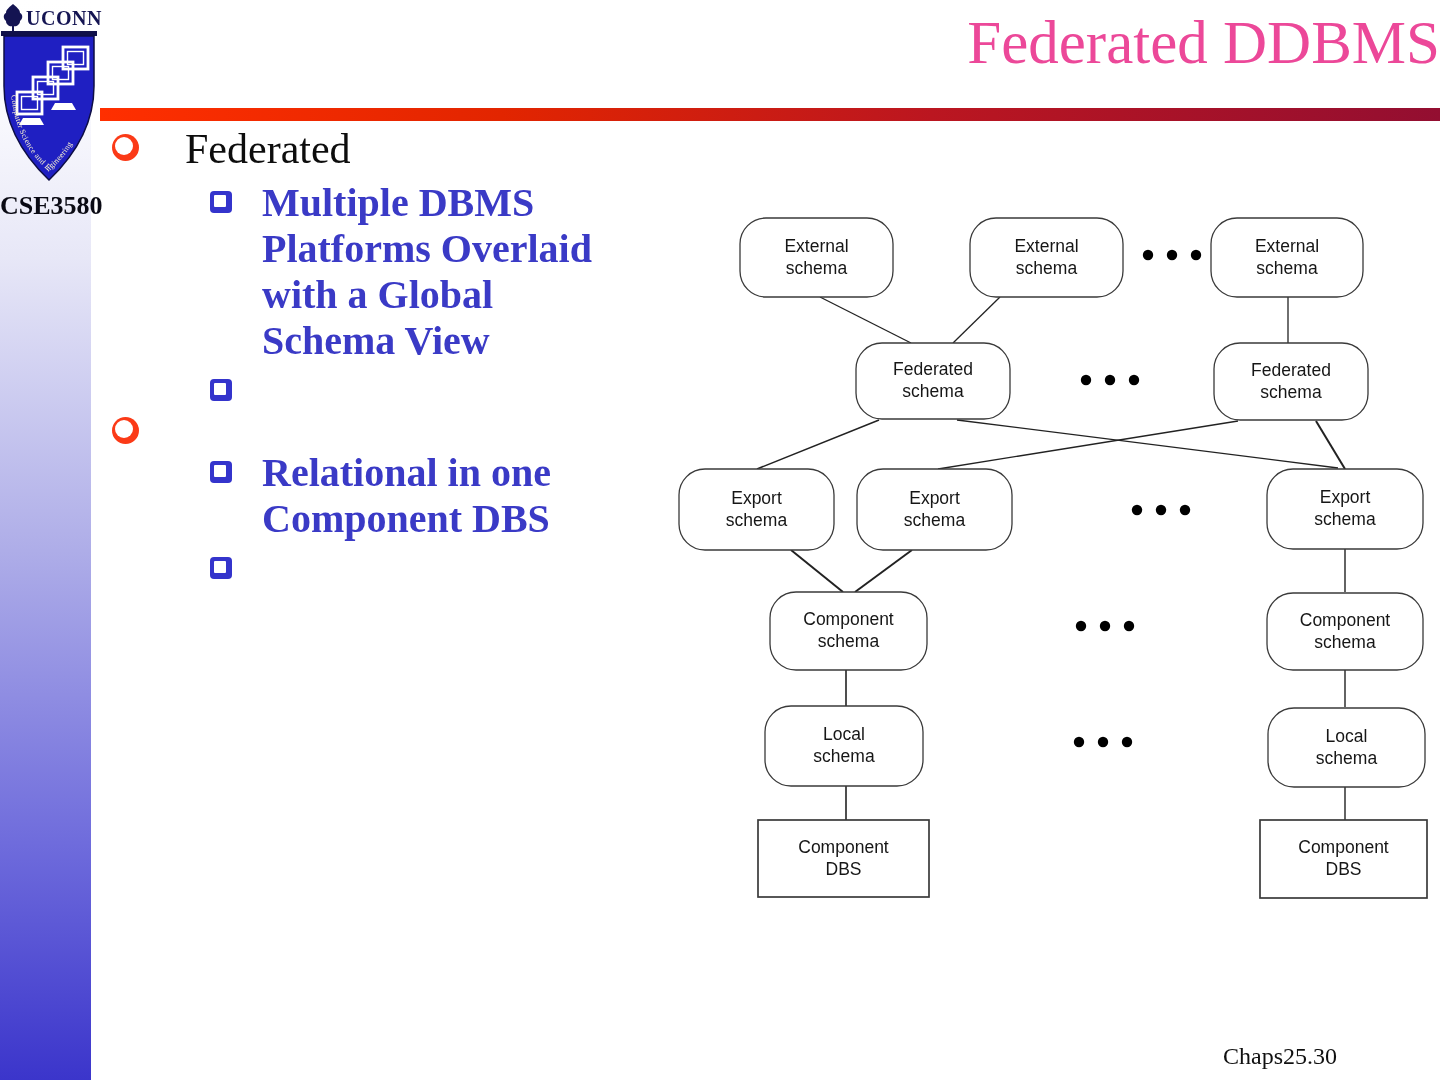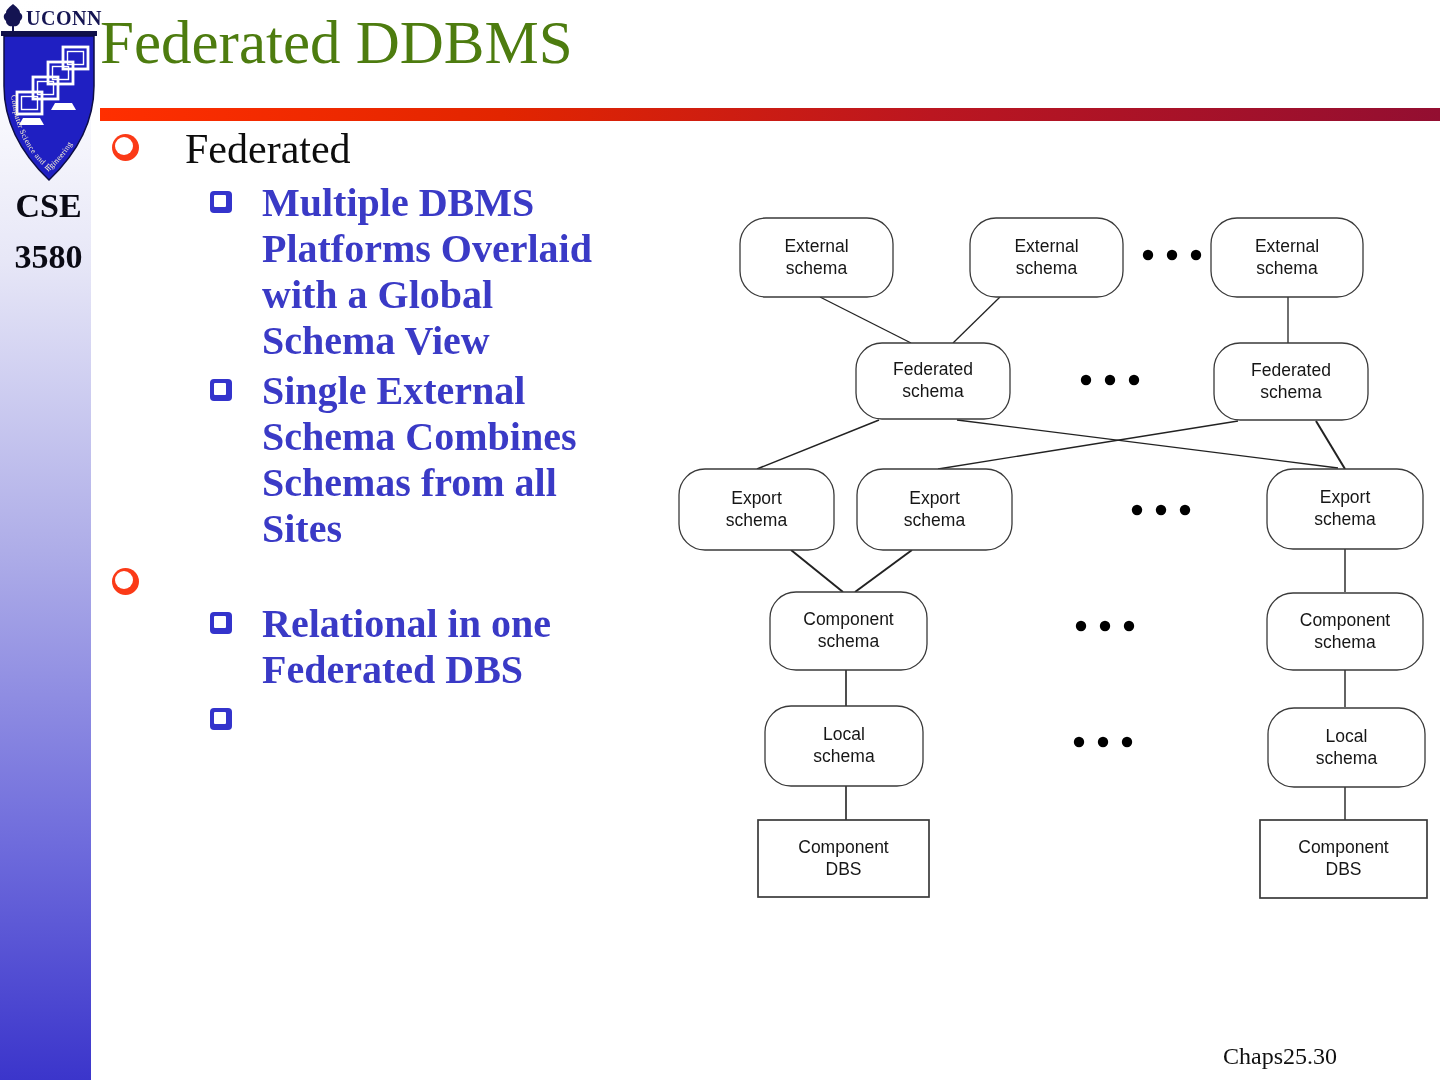--- a/index.html
+++ b/index.html
@@ -5,24 +5,24 @@
   html,body{margin:0;padding:0;background:#888;}
   .slide{position:relative;width:1440px;height:1080px;background:#ffffff;overflow:hidden;
          font-family:"Liberation Serif",serif;}
   
   .sidebar{position:absolute;left:0;top:0;width:91px;height:1080px;
     background:linear-gradient(180deg,#ffffff 0%,#fbfbfe 9%,#e7e7f7 24%,#aeade8 51%,#6f6cdc 78%,#3b35cb 100%);}
   .wordmark{position:absolute;top:4px;left:2px;display:flex;align-items:center;gap:2px;color:#141452;}
   .wordmark .wm-text{font-weight:700;font-size:20px;letter-spacing:.5px;line-height:26px;}
   .shield-wrap{position:absolute;top:31px;left:1px;width:96px;height:152px;}
   .course{position:absolute;top:190px;left:0;width:97px;text-align:center;font-weight:700;
-          font-size:34px;line-height:31px;color:#0a0a14;display:flex;flex-direction:column;gap:20px;}
-  
-  h1.title{position:absolute;left:100px;top:8px;width:1340px;margin:0;text-align:left;
-           font-size:61px;font-weight:400;color:#4d7c0f;letter-spacing:0;}
+          font-size:26px;line-height:31px;color:#0a0a14;display:flex;flex-direction:row;}
+  
+  h1.title{position:absolute;left:100px;top:8px;width:1340px;margin:0;text-align:right;
+           font-size:61px;font-weight:400;color:#ec4899;letter-spacing:0;}
   .divider{position:absolute;left:100px;top:108px;width:1340px;height:13px;
            background:linear-gradient(90deg,#ff2f00 0%,#e22500 30%,#bb1620 62%,#930e31 100%);}
   
   #bullet-list{position:absolute;left:108px;top:118px;width:568px;margin:0;padding:0;list-style:none;}
   #bullet-list li{display:flex;align-items:flex-start;}
   li.l1{font-size:42px;line-height:50px;color:#0d0d0d;margin:6px 0;padding-left:4px;}
   li.l1 .marker{margin:10px 46px 0 0;}
   li.l2{font-size:40px;line-height:46px;color:#3a3ac6;margin:4px 0;padding-left:102px;font-weight:bold;}
   li.l2 .marker{margin:11px 30px 0 0;}
   .btext{white-space:pre-line;}
@@ -95,32 +95,28 @@
       </li>
       <li class="l2">
         <span class="marker bullet-square"></span>
         <span class="btext">Multiple DBMS
 Platforms Overlaid
 with a Global
 Schema View</span>
       </li>
       <li class="l2">
         <span class="marker bullet-square"></span>
-        <span class="btext">Single External
-Schema Combines
-Schemas from all
-Sites</span>
       </li>
       <li class="l1">
         <span class="marker bullet-circle"></span>
       </li>
       <li class="l2">
         <span class="marker bullet-square"></span>
         <span class="btext">Relational in one
-Federated DBS</span>
+Component DBS</span>
       </li>
       <li class="l2">
         <span class="marker bullet-square"></span>
       </li>
     </ul>
 
   <svg id="diagram" viewBox="660 185 780 730">
       <line x1="820" y1="297" x2="911" y2="343" stroke="#222222" stroke-width="1.3"></line>
       <line x1="1000" y1="297" x2="953" y2="343" stroke="#222222" stroke-width="1.3"></line>
       <line x1="1288" y1="297" x2="1288" y2="343" stroke="#222222" stroke-width="1.3"></line>

